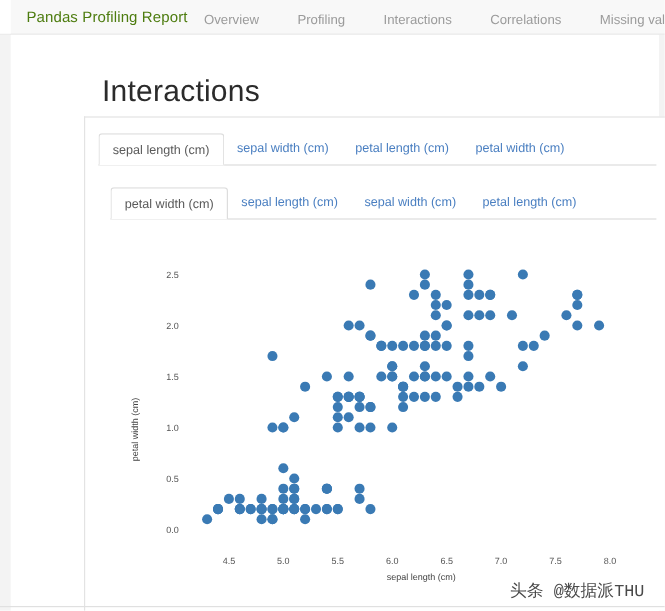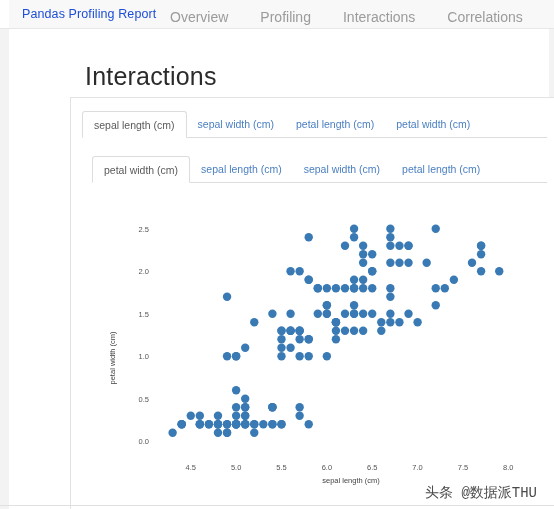--- a/index.html
+++ b/index.html
@@ -14,28 +14,28 @@
     position:absolute;left:0;top:0;width:554px;height:29px;
     background:#f8f8f8;
     border-bottom:1px solid #e7e7e7;
     box-sizing:border-box;
   }
   #nav-left-strip{
     position:absolute;left:0;top:0;width:9px;height:28px;background:#ffffff;
   }
   #brand{
     position:absolute;left:22px;top:7px;
-    font-size:12.5px;color:#1d4ed8;white-space:nowrap;letter-spacing:.1px;
+    font-size:12.5px;color:#4d7c0f;white-space:nowrap;letter-spacing:.1px;
   }
   #nav-links{
     position:absolute;left:170px;top:8px;height:18px;
     display:flex;align-items:center;
   }
   .nav-link{
-    font-size:14px;color:#9b9b9b;white-space:nowrap;margin-right:32px;
+    font-size:11px;color:#9b9b9b;white-space:nowrap;margin-right:32px;
     cursor:pointer;
   }
   .nav-link:last-child{margin-right:0;}
 
   
   #left-rail{
     position:absolute;left:0;top:29px;width:9px;height:480px;background:#f3f3f3;
   }
   #right-rail{
     position:absolute;left:549px;top:29px;width:5px;height:480px;background:#f3f3f3;

